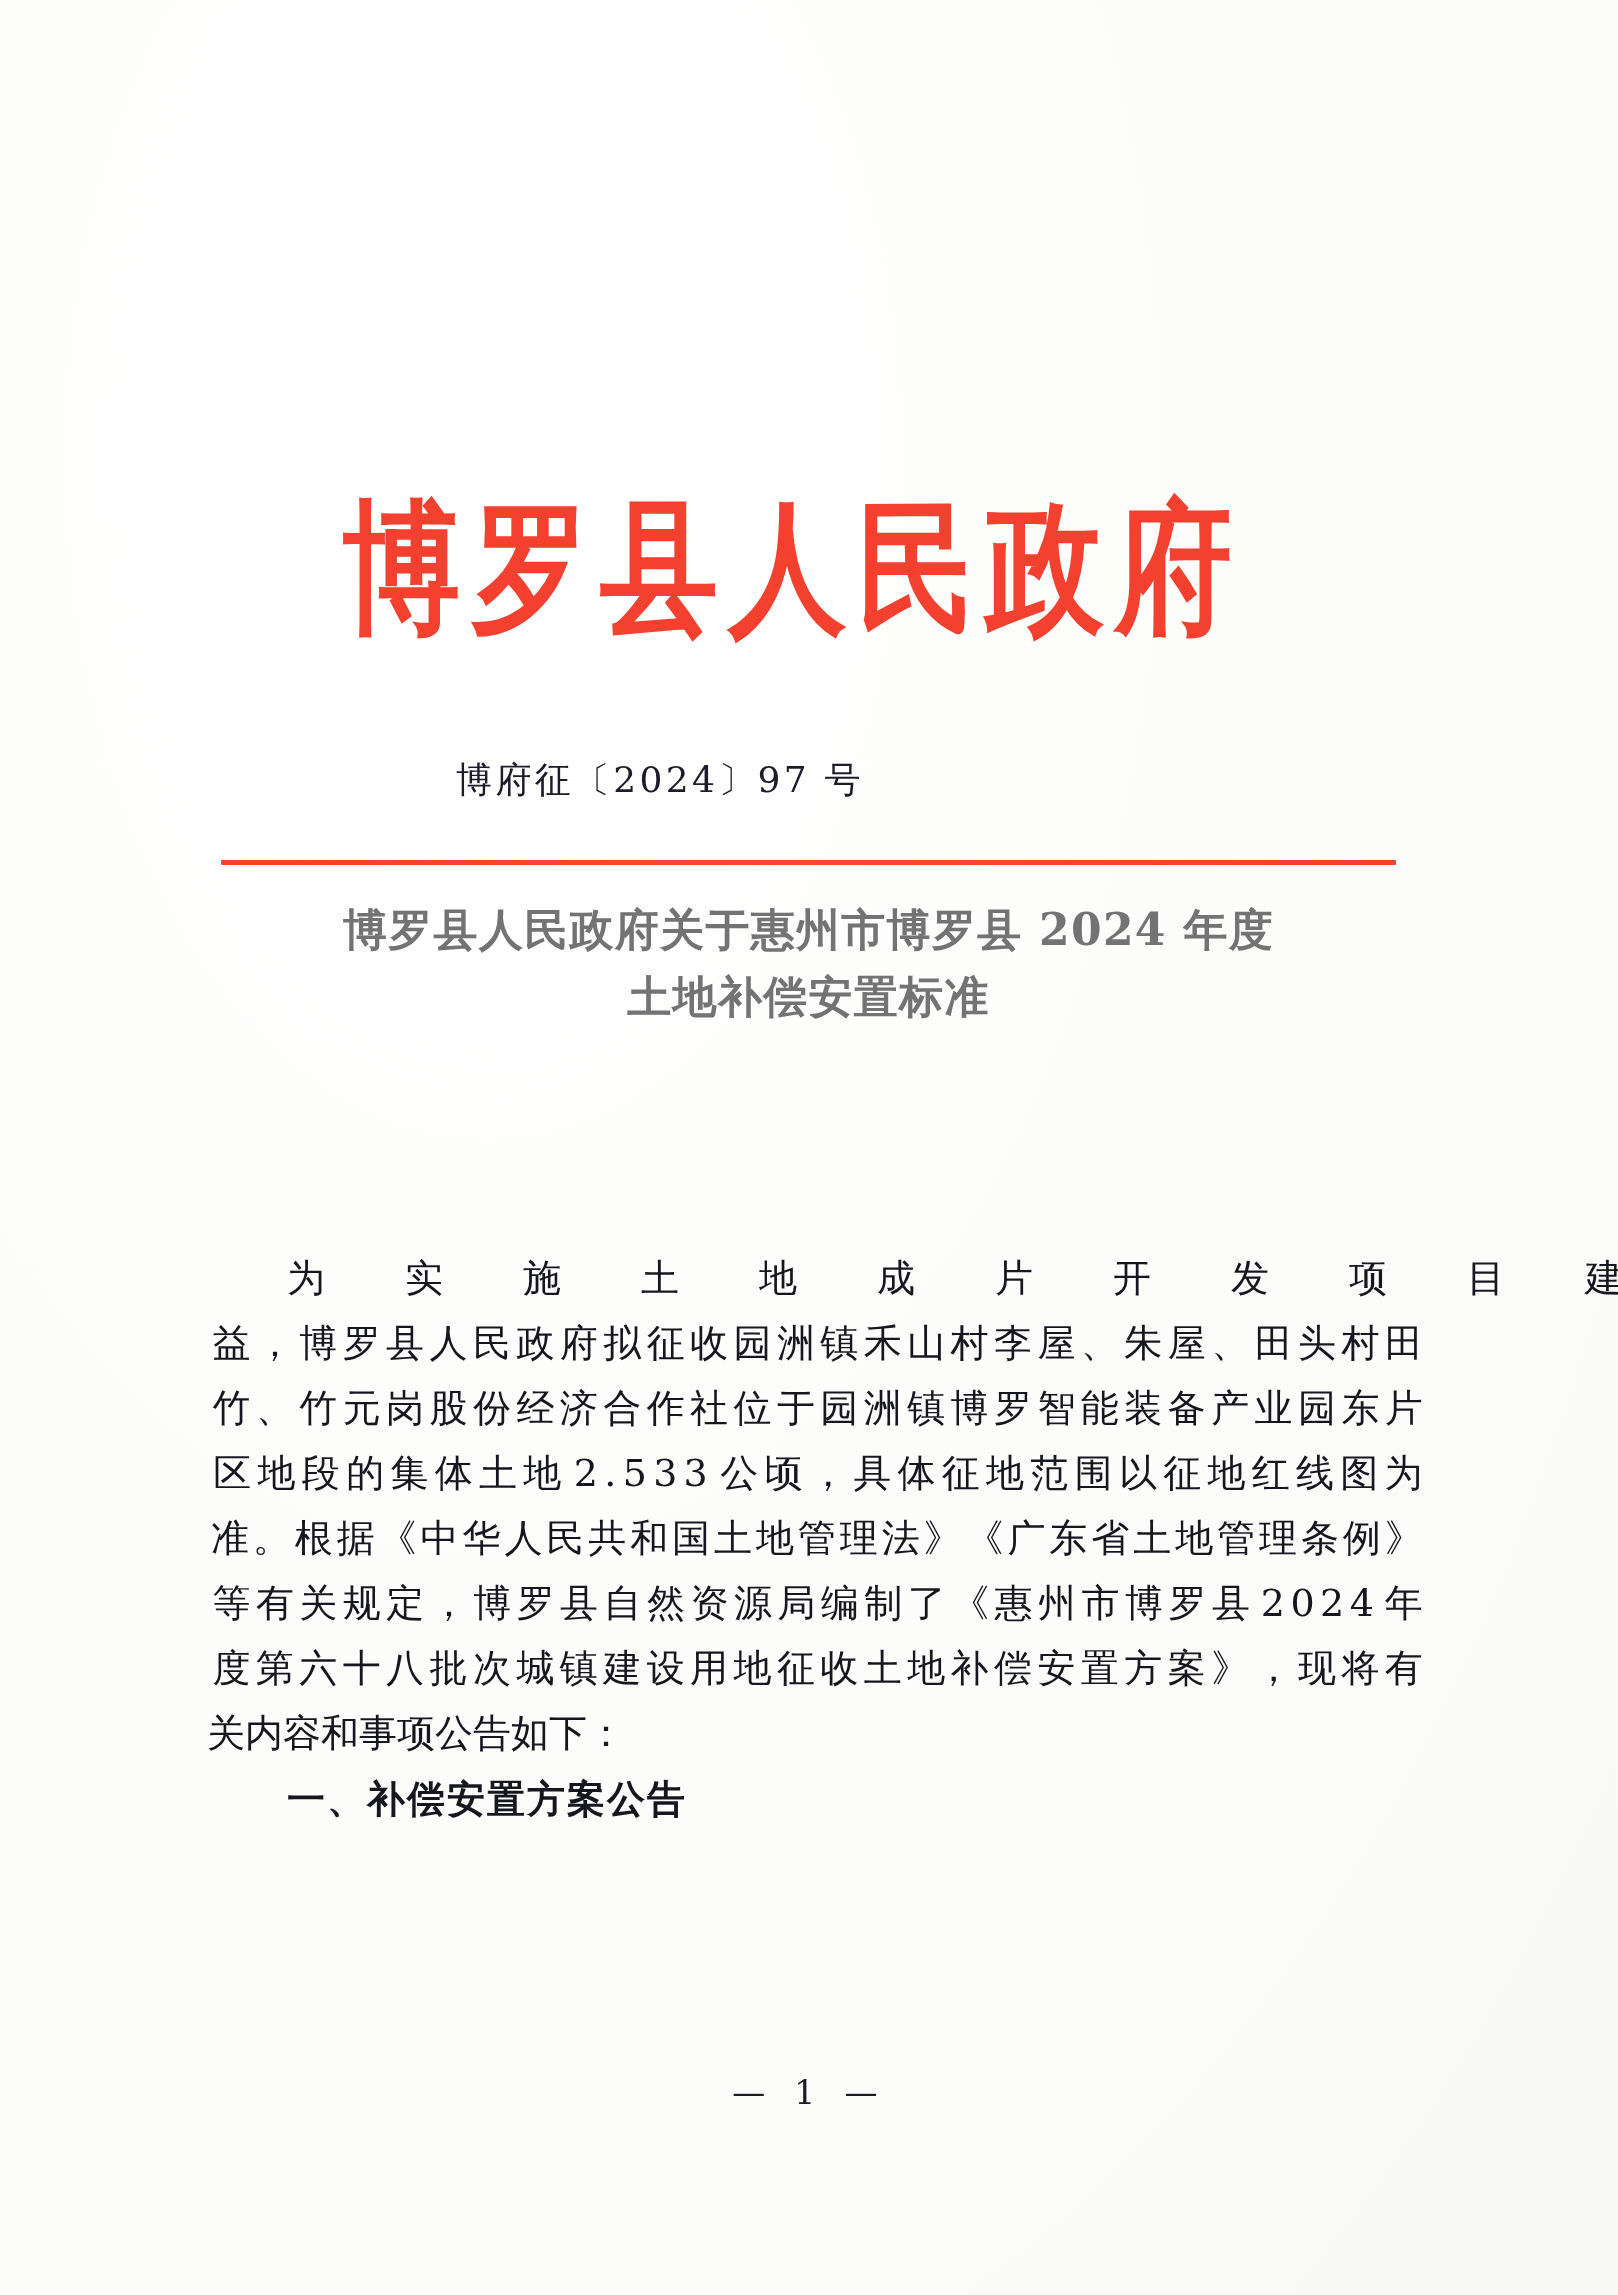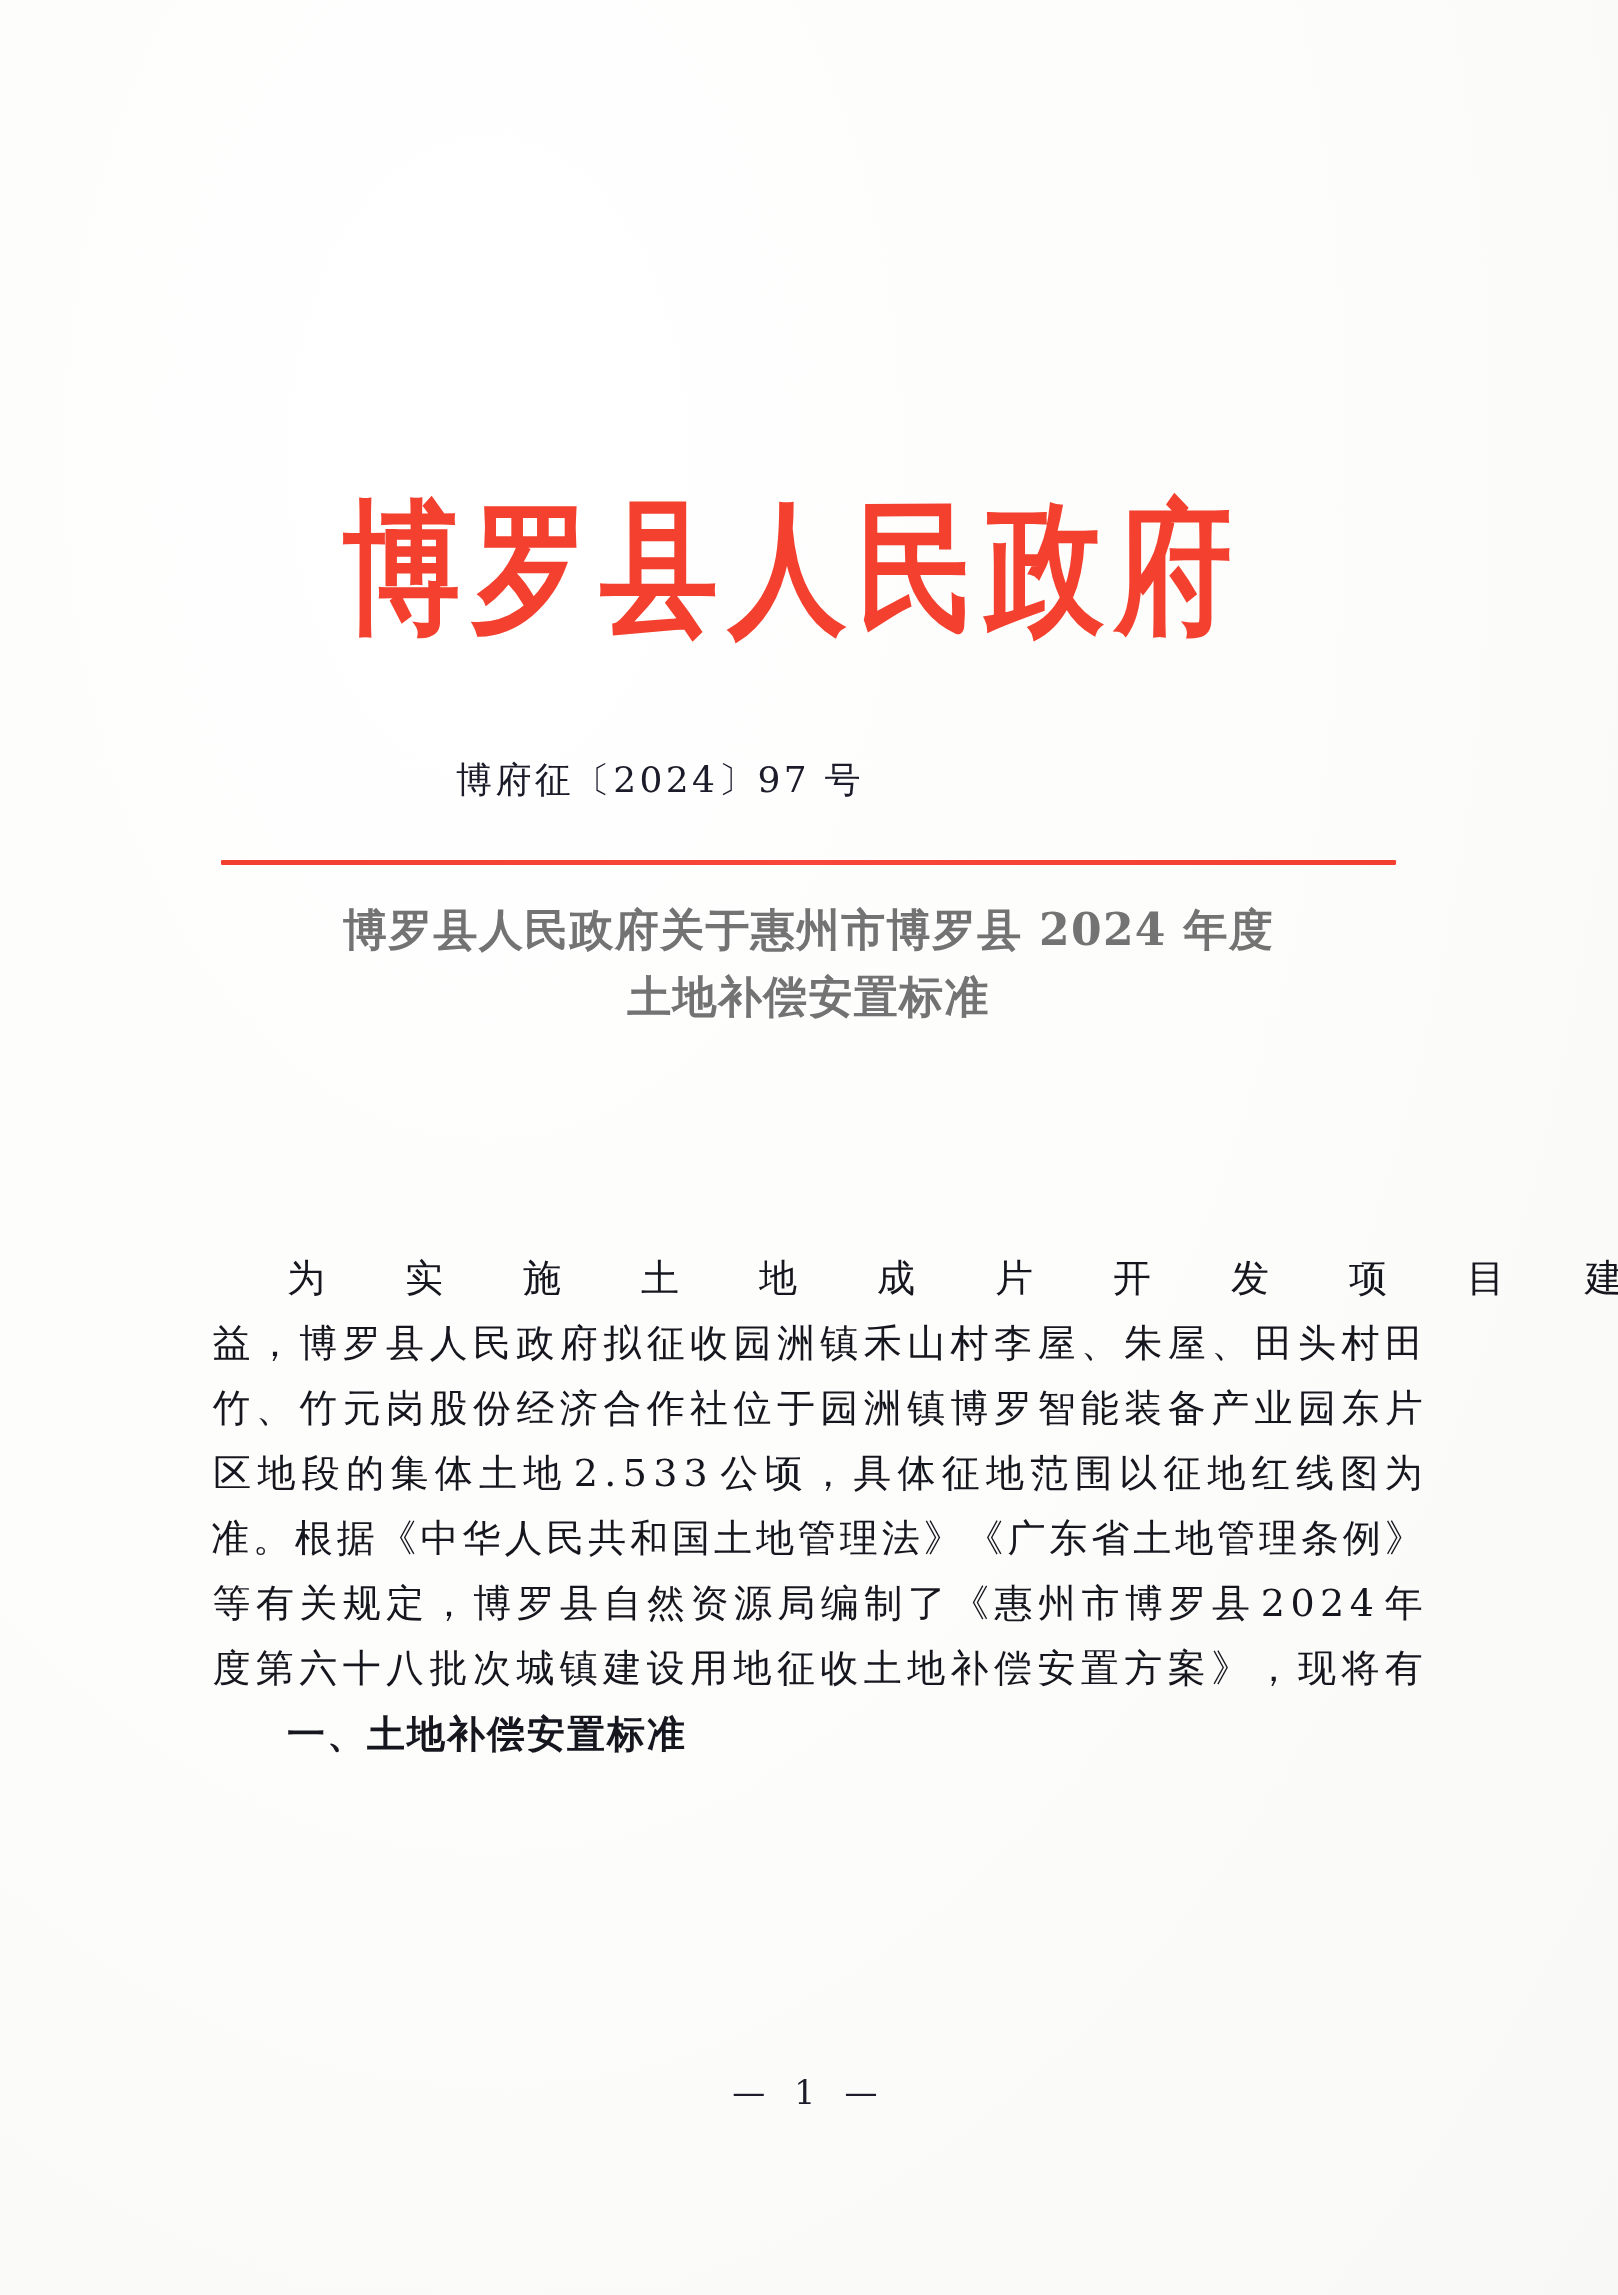--- a/index.html
+++ b/index.html
@@ -366,21 +366,22 @@
         <span class="ch">安</span>
         <span class="ch">置</span>
         <span class="ch">方</span>
         <span class="ch">案</span>
         <span class="ch">》</span>
         <span class="ch">，</span>
         <span class="ch">现</span>
         <span class="ch">将</span>
         <span class="ch">有</span>
       </div>
-      <div class="bline indent heading">一、土地补偿安置标准</div>
+      <div class="bline">关内容和事项公告如下：</div>
+      <div class="bline indent heading">一、补偿安置方案公告</div>
     </div>
 
   <div class="footer">
     <span>— 1 —</span>
   </div>
 
 </div>
 
 
 </body></html>

